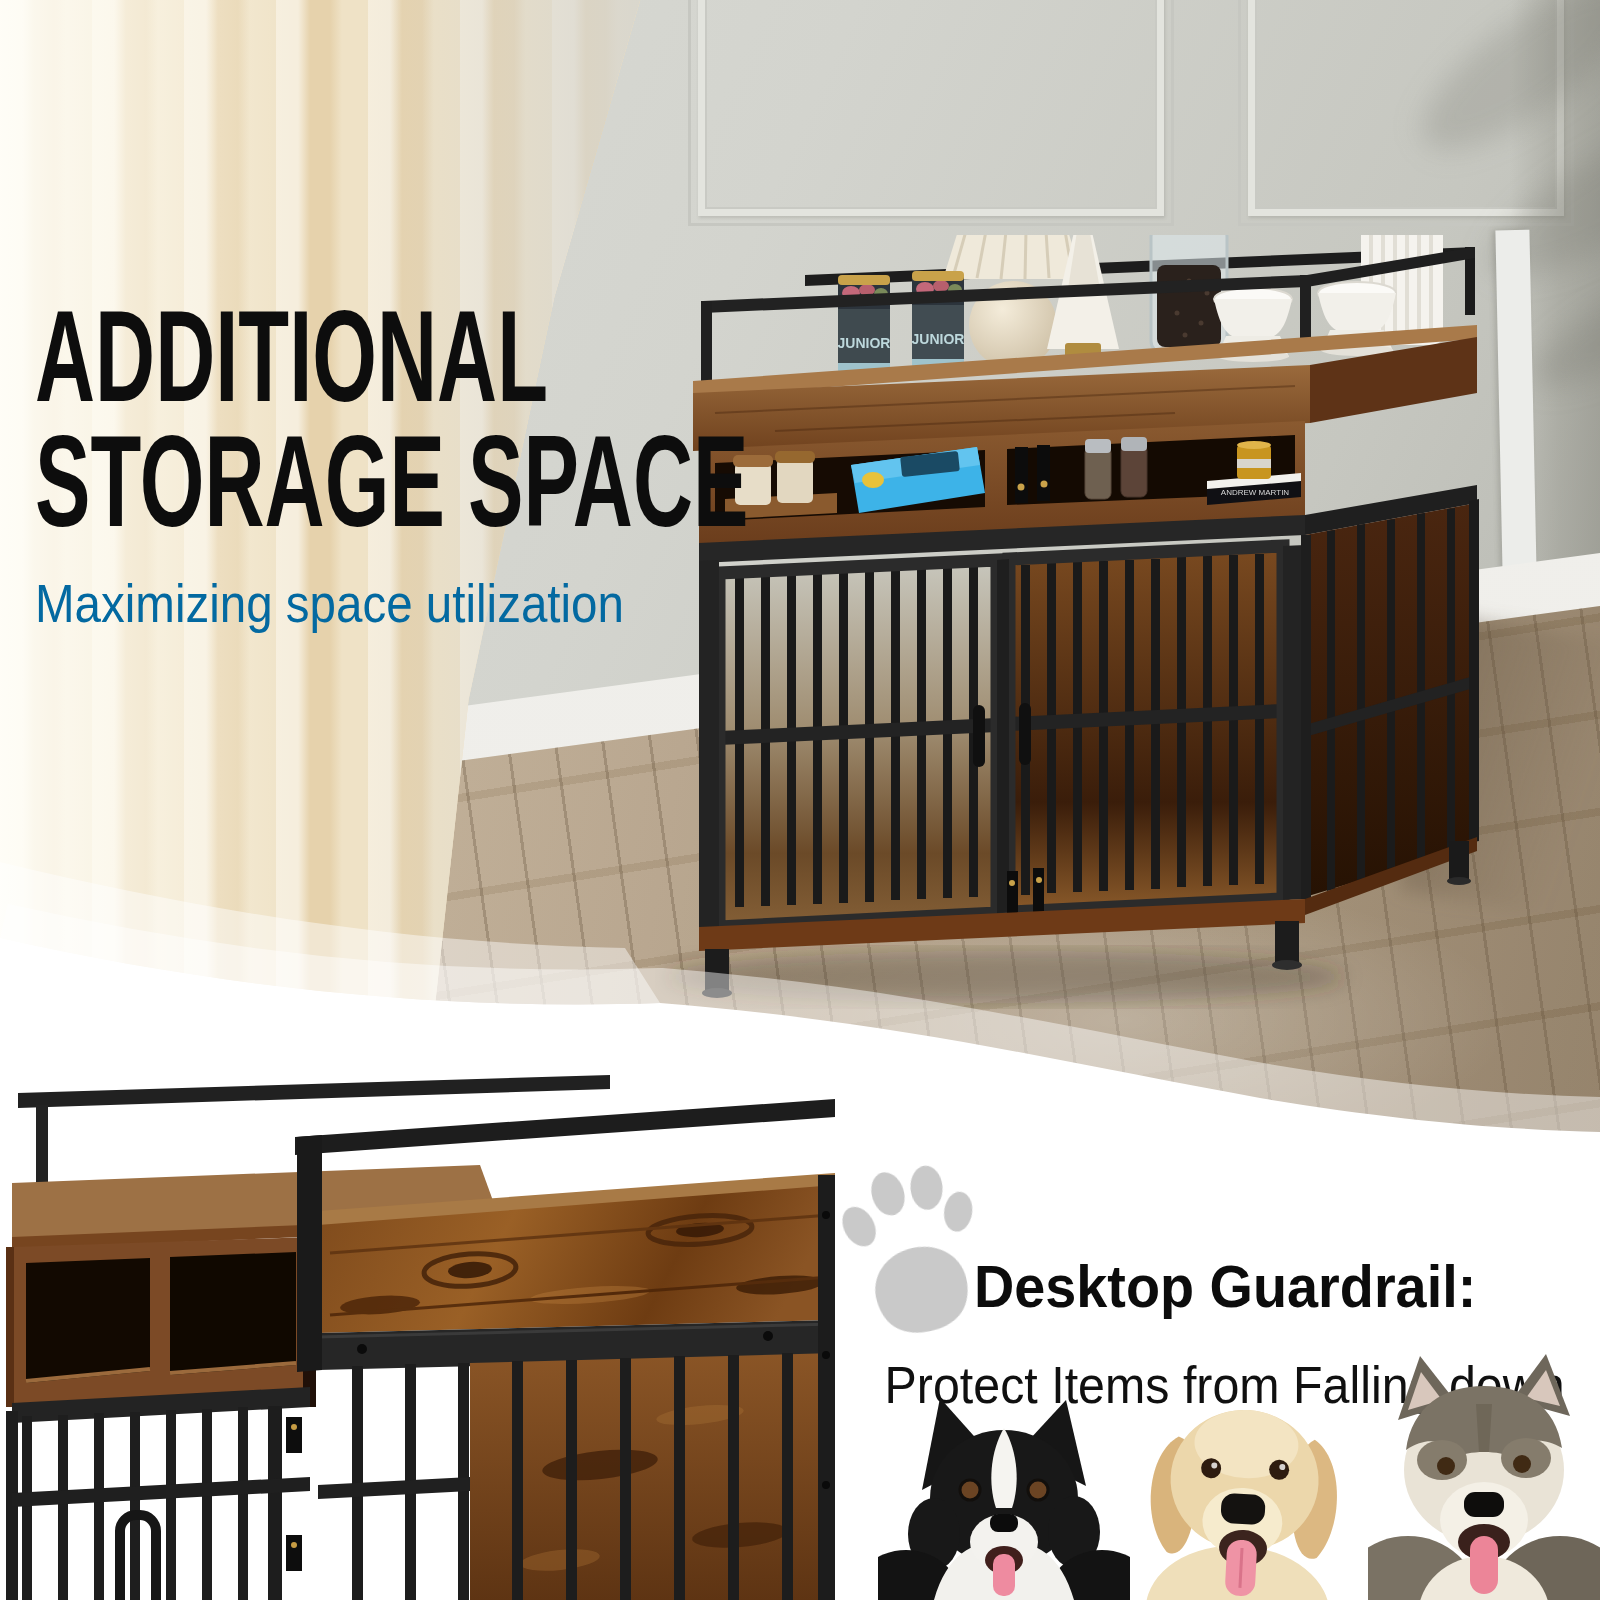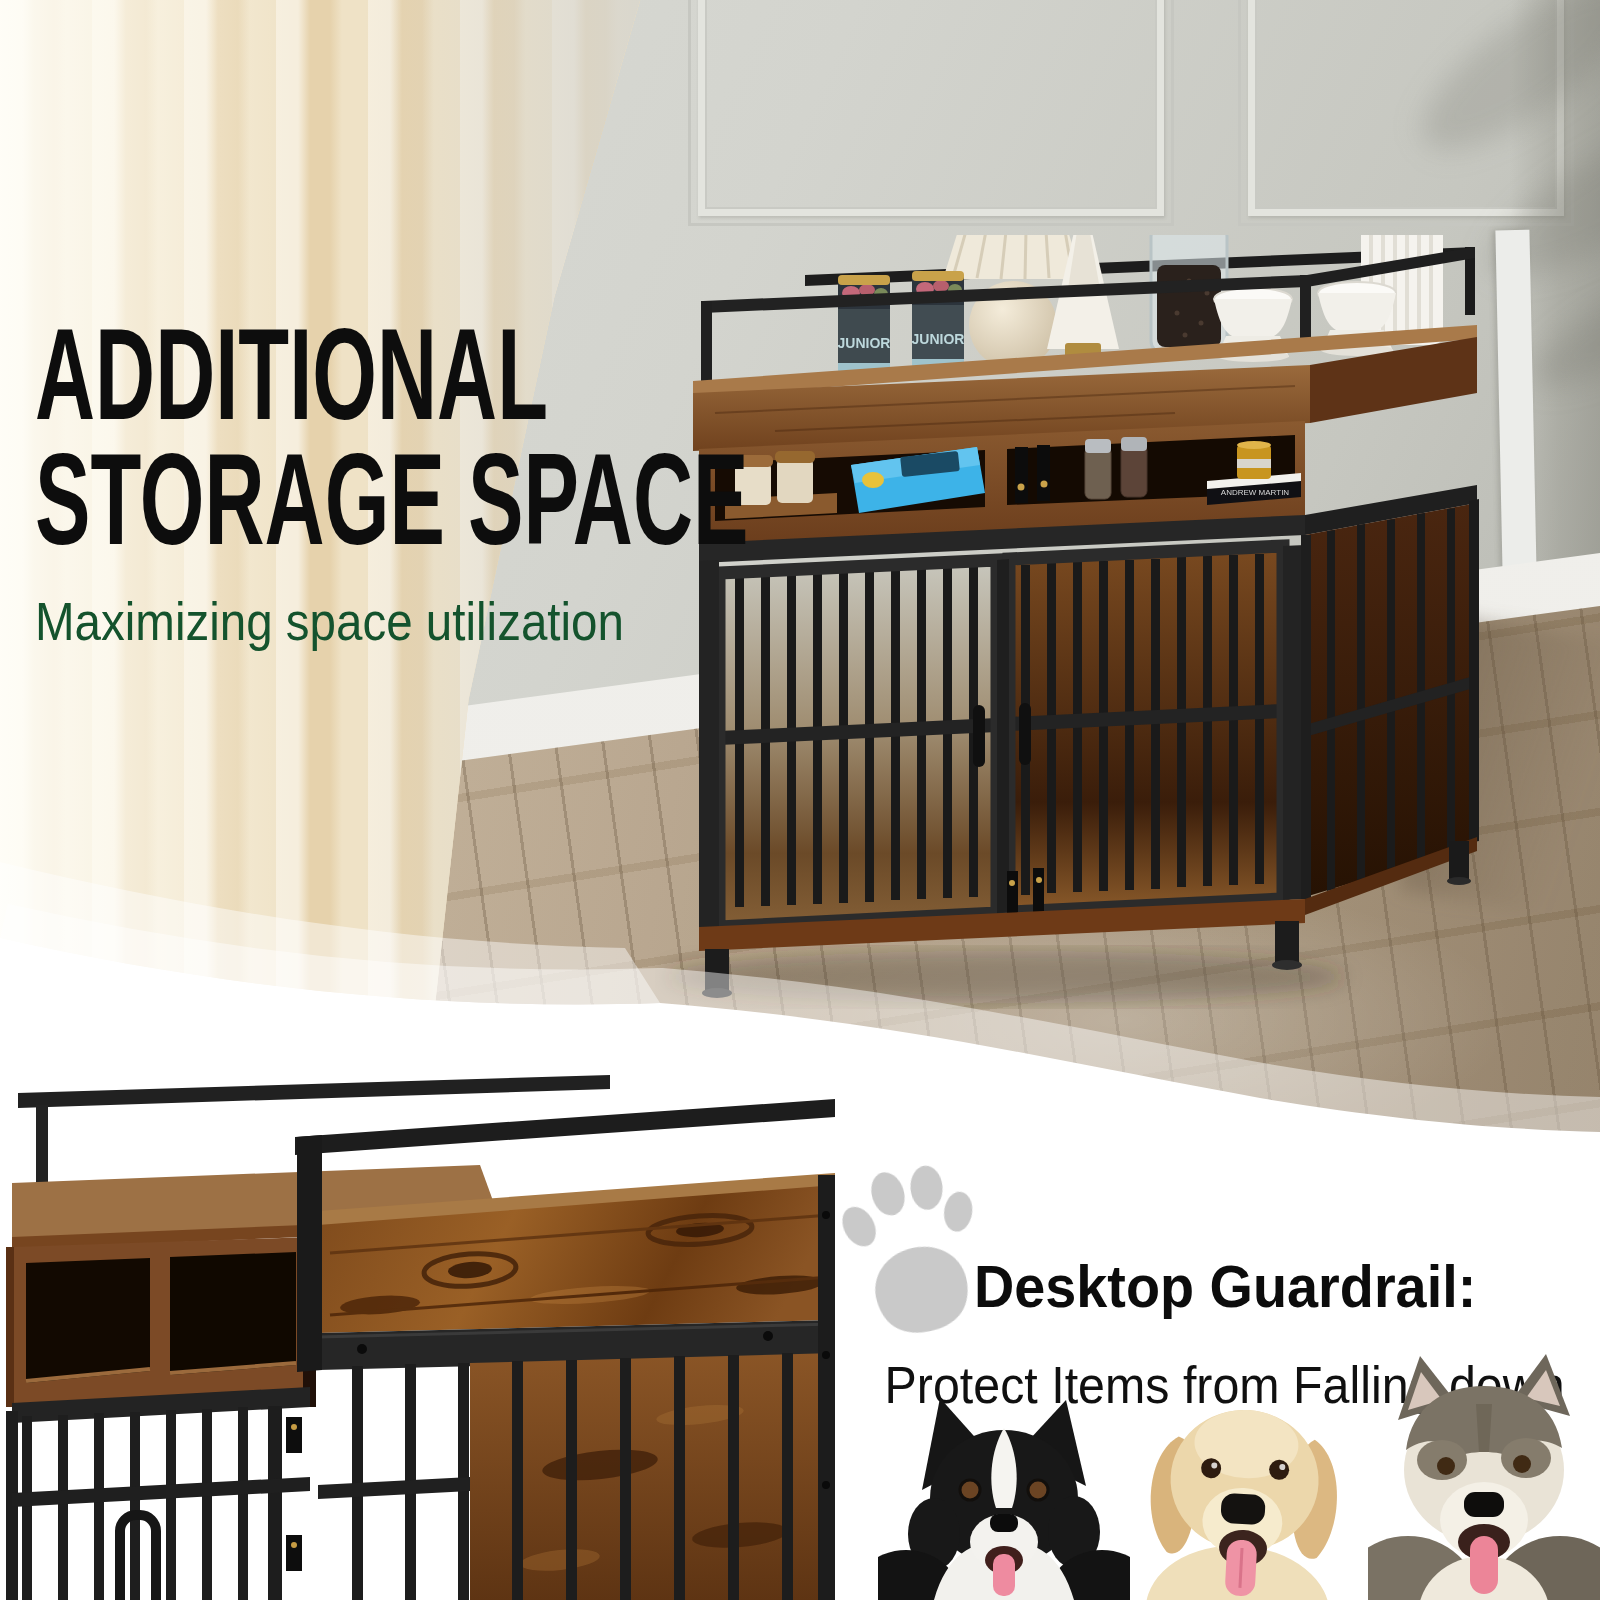--- a/index.html
+++ b/index.html
@@ -41,24 +41,24 @@
   .curtain{position:absolute;left:0;top:0;width:660px;height:1060px;
         clip-path:polygon(0 0,97% 0,84% 28%,71% 66%,65% 100%,0 100%);
         background:
           linear-gradient(90deg,rgba(255,254,248,.95) 0%,rgba(255,253,244,.55) 22%,rgba(255,250,240,0) 45%),
           repeating-linear-gradient(90deg,#f6eedd 0 22px,#e6d2ac 34px 54px,#efe2c6 66px 92px),
           linear-gradient(90deg,#fdf8ec,#e9d6b2);}
   .curtain::after{content:"";position:absolute;inset:0;
         background:linear-gradient(90deg,rgba(255,252,244,0) 55%,rgba(214,213,206,.85) 96%);}
 
   
-  .headline{position:absolute;left:35px;top:312px;z-index:4;color:#0d0d0d;}
+  .headline{position:absolute;left:35px;top:294px;z-index:4;color:#0d0d0d;}
   .headline h1{margin:0;font-size:130px;line-height:0.96;font-weight:bold;letter-spacing:0;}
   .condense{display:inline-block;transform:scaleX(0.64);transform-origin:left center;white-space:nowrap;}
-  .sub{margin:28px 0 0 0;font-size:54px;font-weight:400;color:#14532d;}
+  .sub{margin:28px 0 0 0;font-size:54px;font-weight:400;color:#0369a1;}
   .condense-sub{display:inline-block;transform:scaleX(0.88);transform-origin:left center;white-space:nowrap;}
 
   .crate-svg{position:absolute;left:655px;top:235px;z-index:2;}
 
   
   .sweep{position:absolute;left:0;top:0;z-index:5;pointer-events:none;}
 
   
   .closeup-svg{position:absolute;left:0;top:1015px;z-index:6;}
   .paw-svg{position:absolute;left:842px;top:1152px;z-index:6;transform:rotate(-12deg);}

